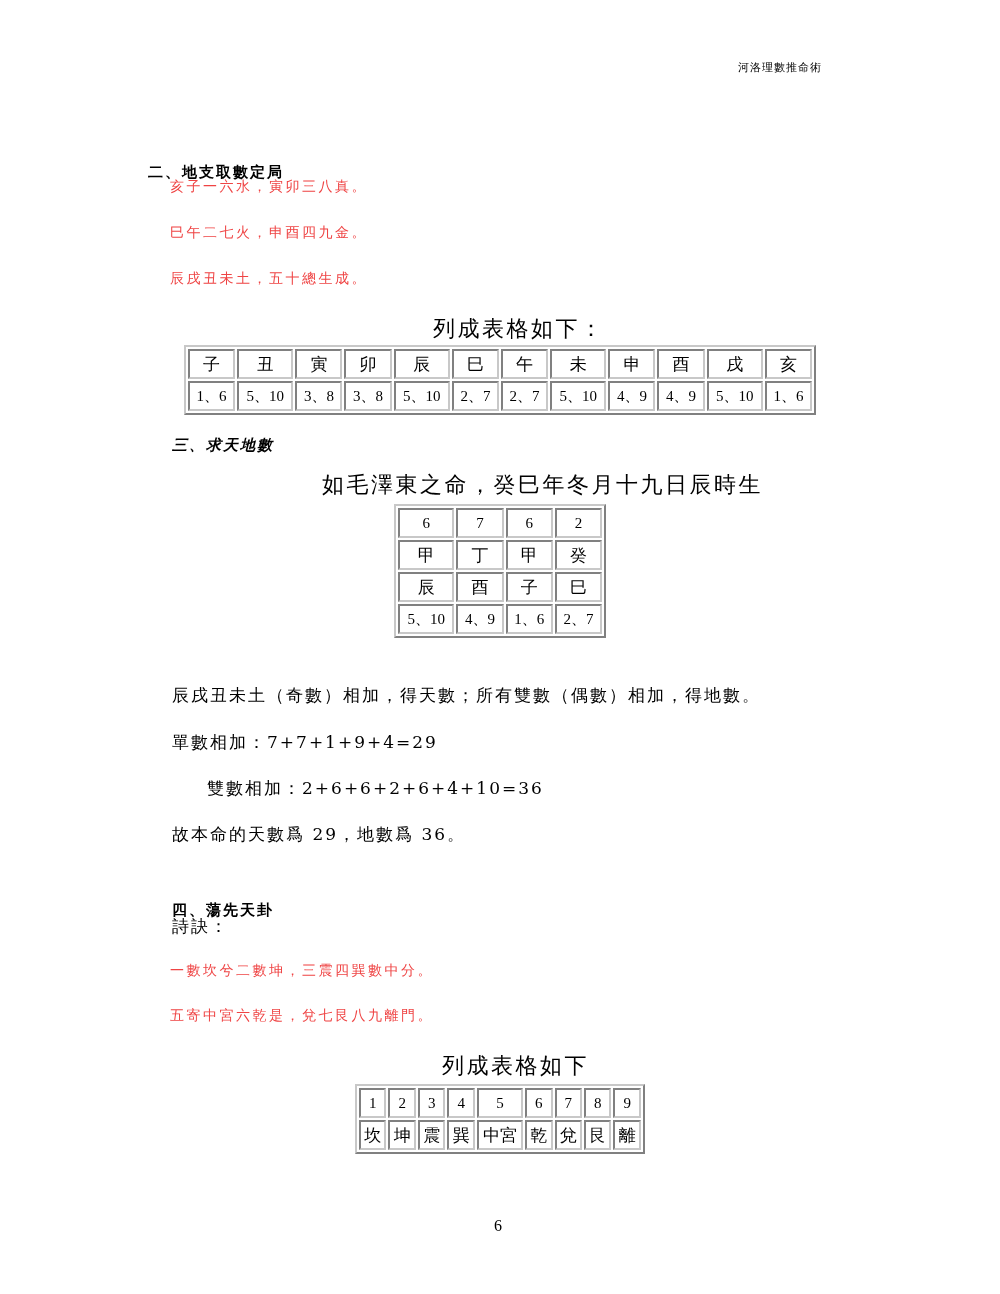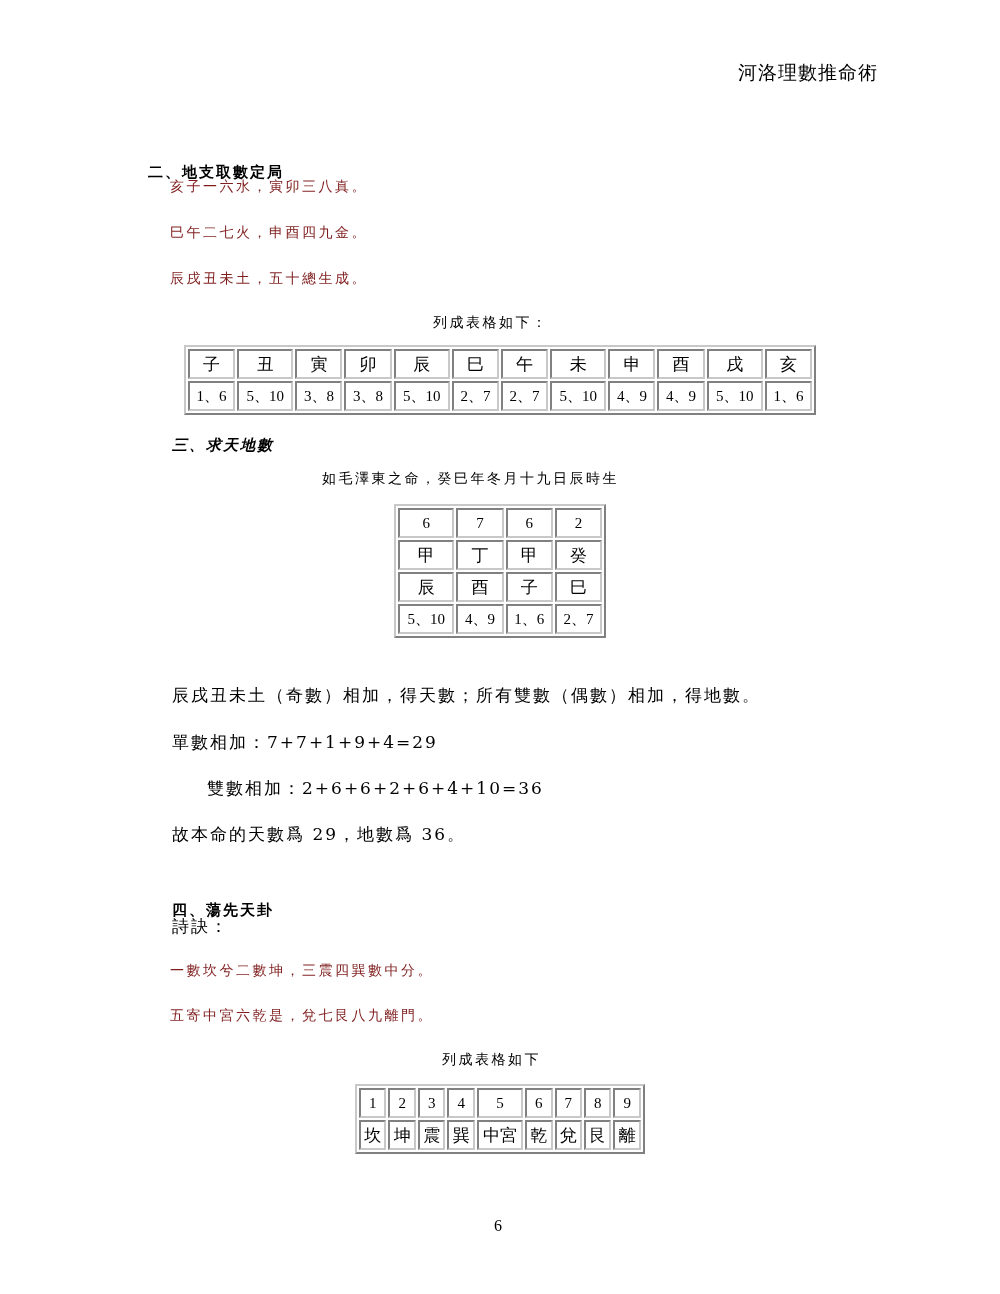--- a/index.html
+++ b/index.html
@@ -2,25 +2,25 @@
 <html><head>
 <meta charset="utf-8">
 <style>
   html, body { margin: 0; padding: 0; background: #ffffff; }
   body {
     width: 1000px; height: 1294px; position: relative; overflow: hidden;
     font-family: "DejaVu Serif", "Liberation Serif", serif;
     color: #000;
   }
   .abs { position: absolute; white-space: nowrap; }
-  .header { left: 738px; top: 60px; font-size: 19px; letter-spacing: 1px; }
+  .header { left: 738px; top: 60px; font-size: 11px; letter-spacing: 1px; }
   .h2 { font-weight: bold; font-size: 15px; letter-spacing: 2px; font-family: "DejaVu Sans", "Liberation Sans", sans-serif; margin-top: 32px; }
-  .blue { color: #7f1d1d; font-size: 14px; letter-spacing: 2.5px; }
+  .blue { color: #ef4444; font-size: 14px; letter-spacing: 2.5px; }
   .body { font-size: 17px; letter-spacing: 2px; }
-  .caption { font-size: 14px; letter-spacing: 2.5px; }
+  .caption { font-size: 22px; letter-spacing: 2.5px; }
 
   table.grid {
     position: absolute;
     border-collapse: separate;
     border-spacing: 2px;
     border: 2px solid;
     border-color: #c8c8c8 #808080 #808080 #c8c8c8;
     background: #ffffff;
   }
   table.grid td {

